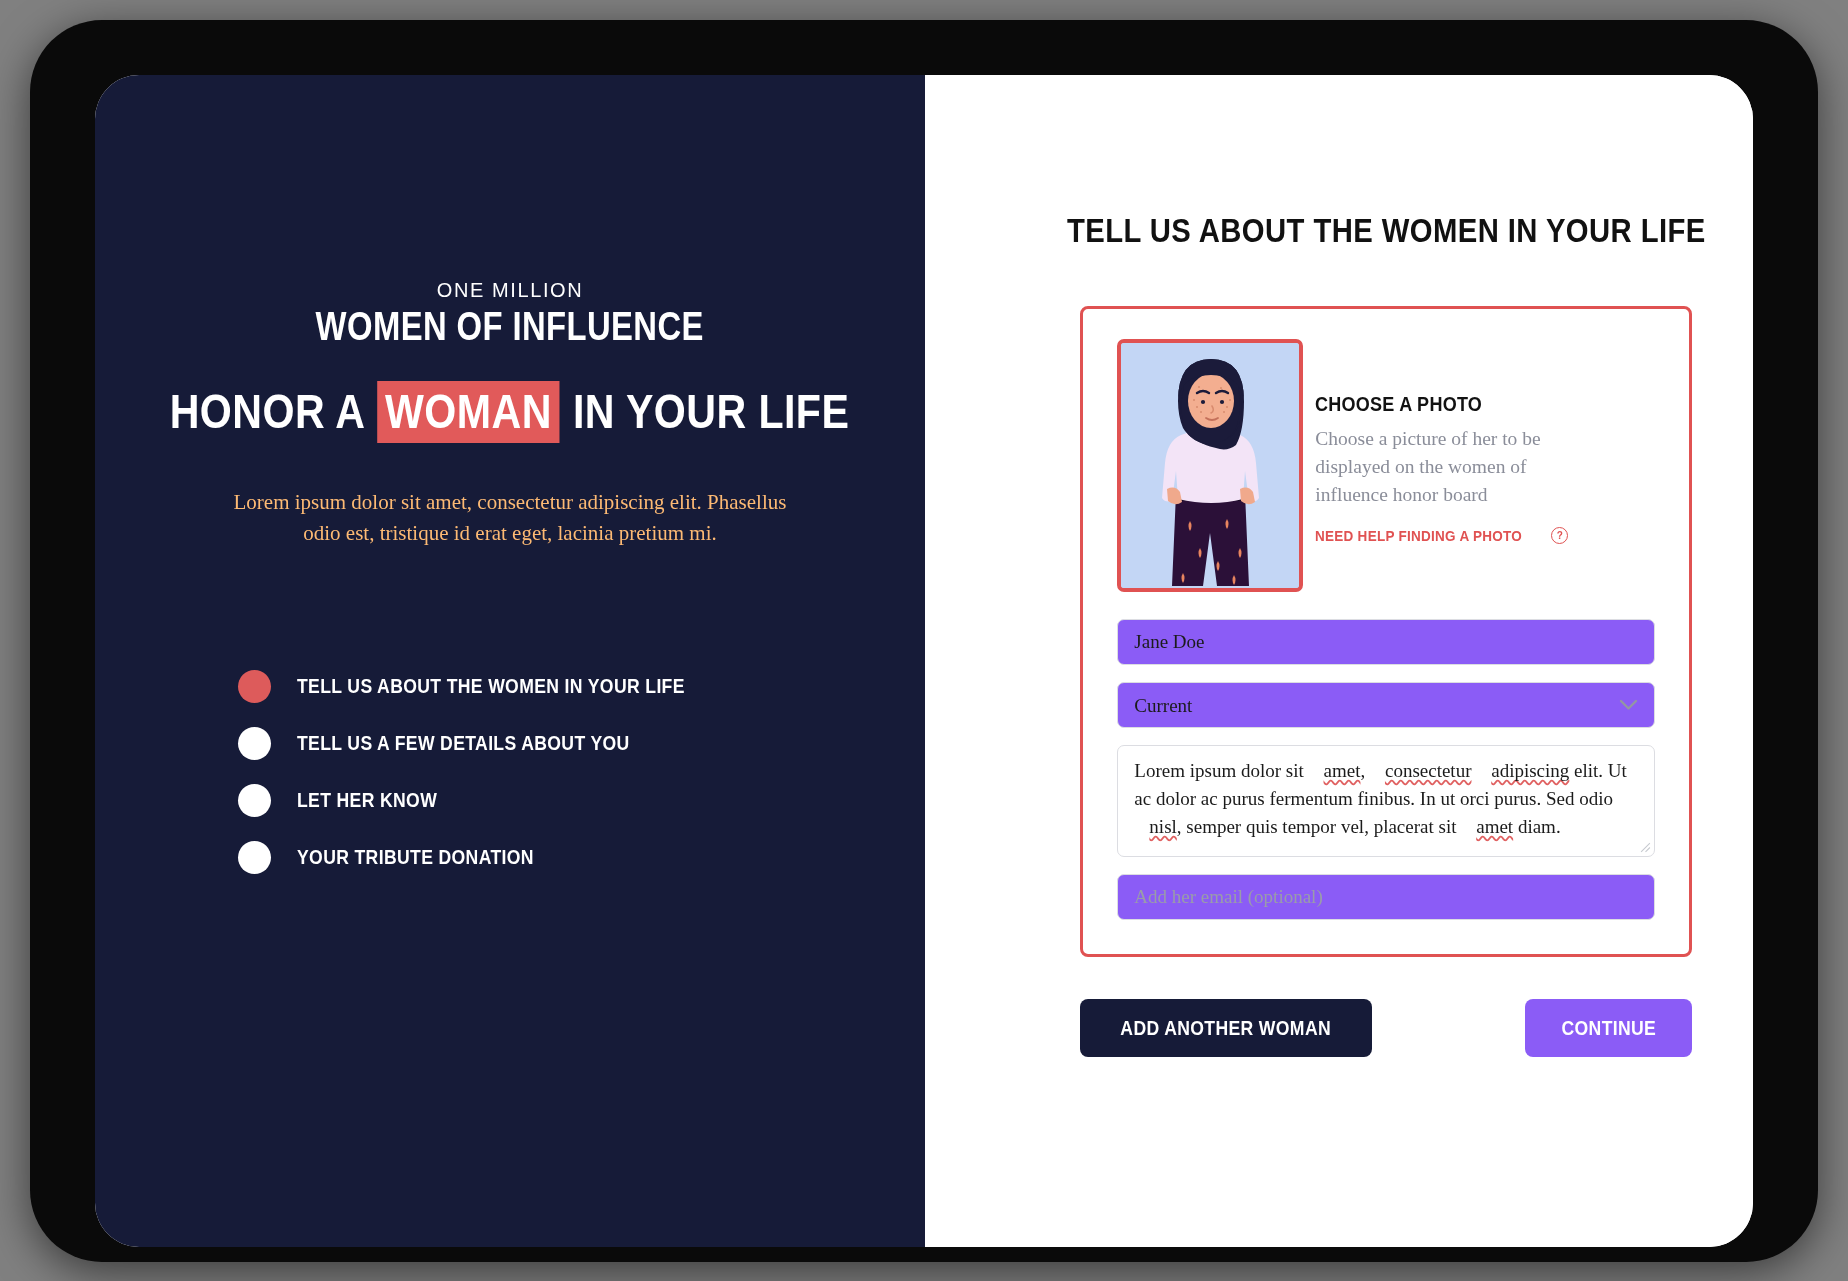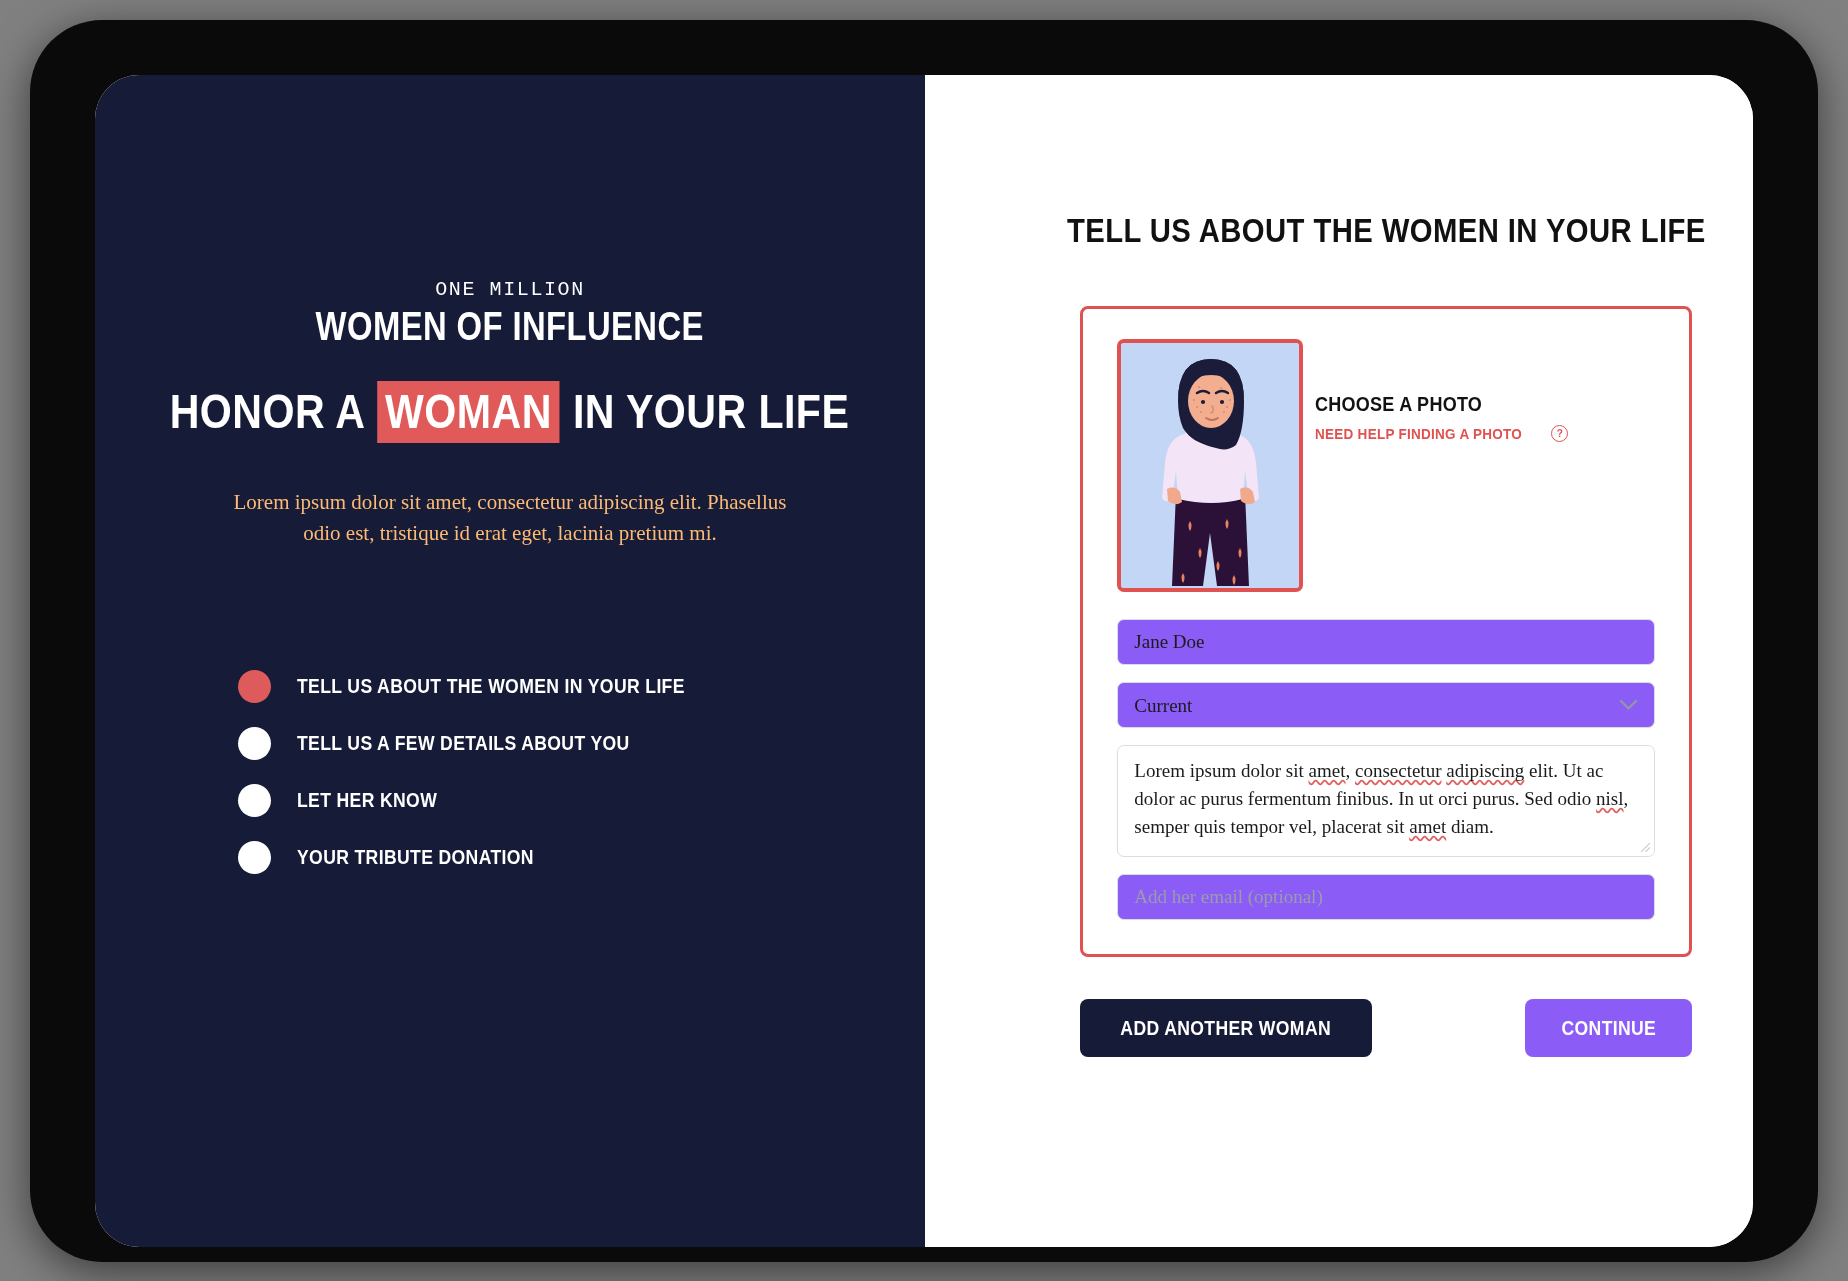--- a/index.html
+++ b/index.html
@@ -42,21 +42,21 @@
     width: 830px;
     flex: 0 0 830px;
     background: #161B38;
     display: flex;
     flex-direction: column;
     align-items: center;
     padding-top: 205px;
     box-sizing: border-box;
   }
   .logo-small {
-    font-family: Liberation Mono, monospace;
+    font-family: Liberation Sans, sans-serif;
     color: #ffffff;
     font-size: 20px;
     letter-spacing: 1.6px;
     text-transform: uppercase;
     line-height: 1;
     margin-bottom: 5px;
   }
   .logo-main {
     font-family: "Liberation Sans Narrow", "Liberation Sans", sans-serif;
     color: #ffffff;
@@ -259,20 +259,21 @@
     font-family: "Liberation Serif", serif;
     font-size: 19px;
     line-height: 1.46;
     color: #1b1b1b;
     cursor: text;
   }
   .sp { 
     text-decoration: underline wavy #E06161;
     text-decoration-skip-ink: none;
     text-underline-offset: 2px;
+    margin-left: 15px;
   }
   .resize-grip {
     position: absolute;
     right: 4px; bottom: 4px;
     width: 11px; height: 11px;
     pointer-events: none;
     opacity: .55;
   }
 
   .actions {
@@ -395,20 +396,21 @@
                   <circle cx="103" cy="69" r="1"></circle>
                   <circle cx="109" cy="57" r="1"></circle>
                 <circle cx="78" cy="44" r="1"></circle>
                   <circle cx="100" cy="45" r="1"></circle>
               </g>
             </svg>
           </div>
 
           <div class="photo-info">
             <div class="photo-title">CHOOSE A PHOTO</div>
+            <div class="photo-desc">Choose a picture of her to be displayed on the women of influence honor board</div>
             <a class="help-link">
               <span class="lbl">NEED HELP FINDING A PHOTO</span>
               <span class="q-icon">?</span>
             </a>
           </div>
         </div>
 
         <div class="fields">
 
           <input class="fld" type="text" value="Jane Doe" style="">

